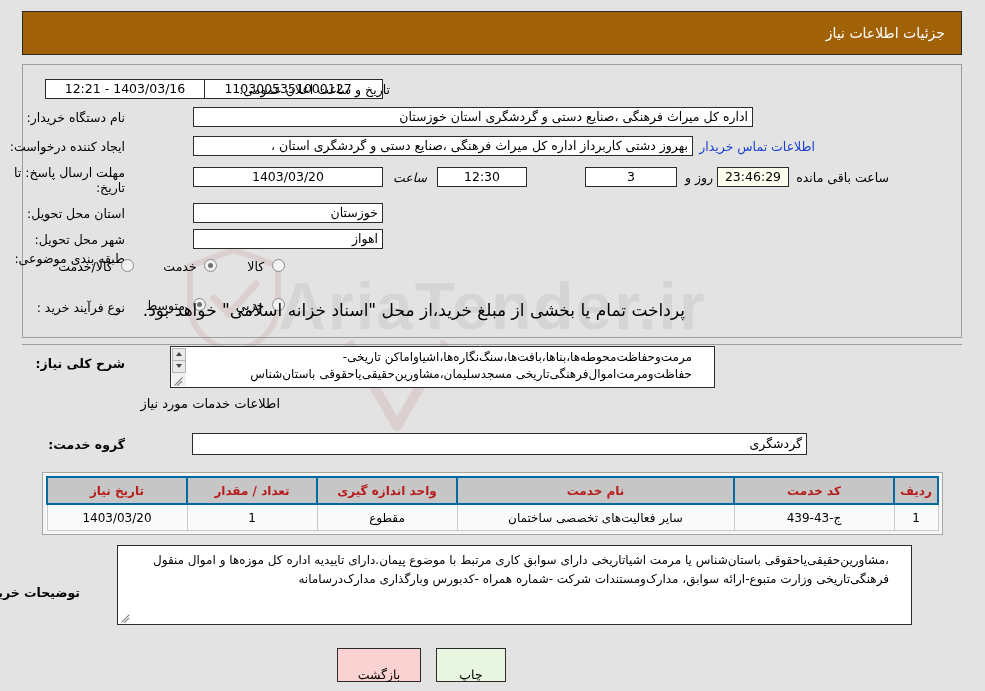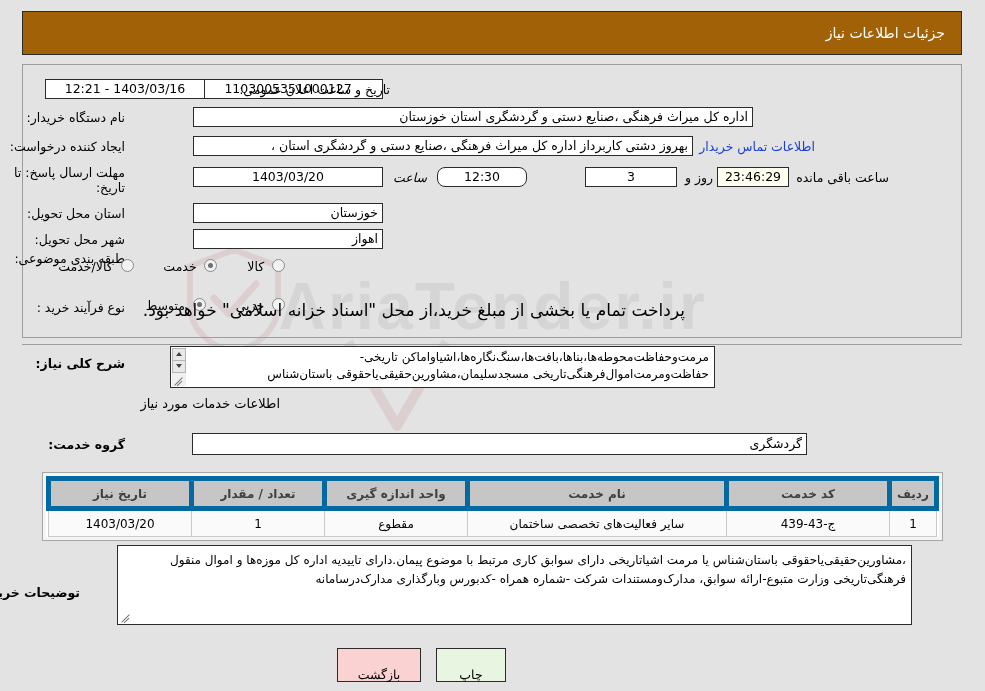--- a/index.html
+++ b/index.html
@@ -163,21 +163,21 @@
   }
 
   
   .ta {
     position: absolute;
     box-sizing: border-box;
     background: #ffffff;
     border: 1px solid #2b2b2b;
     font-size: 12px;
     line-height: 17px;
-    padding: 2px 5px 2px 18px;
+    padding: 2px 22px 2px 18px;
     text-align: right;
     overflow: hidden;
     z-index: 3;
   }
   .ta .scroll {
     position: absolute;
     left: 1px; top: 1px;
     bottom: 1px; width: 14px;
     background: #f0f0f0;
     border-left: 0;
@@ -236,23 +236,23 @@
     z-index: 3;
   }
   table.grid {
     width: 100%;
     border-collapse: collapse;
     font-size: 12px;
     background: #fff;
   }
   table.grid th {
     background: #c6c6c6;
-    color: #404040;
+    color: #b91c1c;
     font-weight: bold;
-    border: 5px solid #0369a1;
+    border: 2px solid #0369a1;
     height: 25px;
     padding: 0 4px;
     text-align: center;
     white-space: nowrap;
   }
   table.grid td {
     background: #fafafa;
     border: 1px solid #c9c9c9;
     height: 25px;
     padding: 0 4px;
@@ -307,21 +307,21 @@
 
 <div class="lbl" style="right:860px; top:139px;">ایجاد کننده درخواست:</div>
 <div class="fld right" style="right:292px; top:136px; width:500px;">بهروز دشتی کاربرداز اداره کل میراث فرهنگی ،صنایع دستی و گردشگری استان ،</div>
 <a href="#" class="blue-link" style="right:170px; top:139px;">اطلاعات تماس خریدار</a>
 
 <div class="lbl" style="right:860px; top:165px;">مهلت ارسال پاسخ: تا</div>
 <div class="lbl" style="right:860px; top:180px;">تاریخ:</div>
 
 <div class="fld center" style="right:602px; top:167px; width:190px;">1403/03/20</div>
 <div class="inline-lbl" style="right:558px; top:170px;font-style:italic;">ساعت</div>
-<div class="fld center" style="right:458px; top:167px; width:90px;border-radius:8px;">12:30</div>
+<div class="fld center" style="right:458px; top:167px; width:90px;">12:30</div>
 <div class="fld center" style="right:308px; top:167px; width:92px;">3</div>
 <div class="inline-lbl" style="right:272px; top:170px;">روز و</div>
 <div class="fld cream center" style="right:196px; top:167px; width:72px;">23:46:29</div>
 <div class="inline-lbl" style="right:96px; top:170px;">ساعت باقی مانده</div>
 
 <div class="lbl" style="right:860px; top:206px;">استان محل تحویل:</div>
 <div class="fld right" style="right:602px; top:203px; width:190px;">خوزستان</div>
 
 <div class="lbl" style="right:860px; top:232px;">شهر محل تحویل:</div>
 <div class="fld right" style="right:602px; top:229px; width:190px;">اهواز</div>

